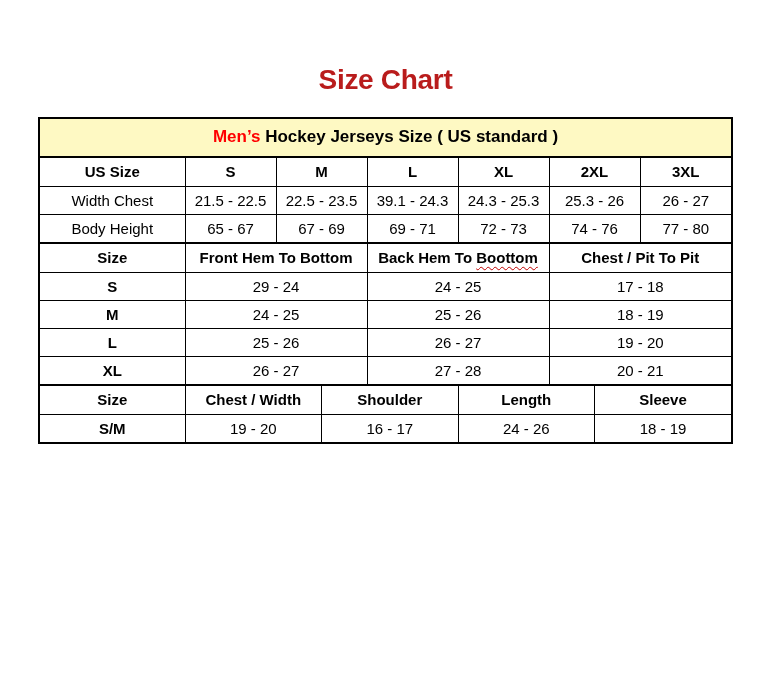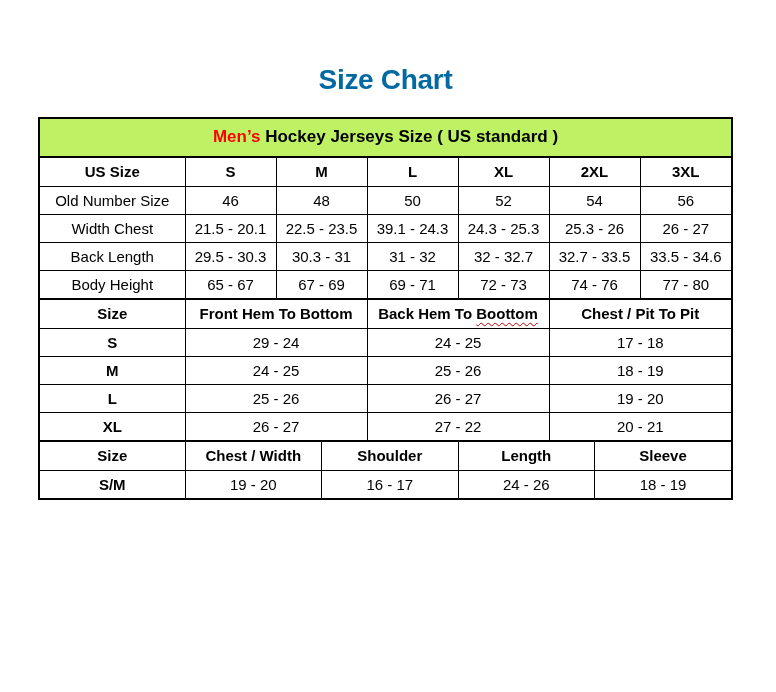--- a/index.html
+++ b/index.html
@@ -11,33 +11,33 @@
     color: #000000;
     font-family: "Liberation Sans", sans-serif;
     overflow: hidden;
   }
   .content { width: 695px; margin-left: 38px; }
 
   .title {
     margin: 0;
     padding-top: 64px;
     text-align: center;
-    color: #0369a1;
+    color: #b91c1c;
     font-size: 28px;
     font-weight: 700;
     letter-spacing: -0.3px;
   }
 
   .chart { margin-top: 21px; }
 
   .sec { border: 2.4px solid #000; }
   .sec + .sec { border-top: none; }
 
   .band {
-    background: #bef264;
+    background: #fef9c3;
     border-bottom: 2.4px solid #000;
     text-align: center;
     font-size: 17px;
     font-weight: 700;
     padding: 8px 0 9px 0;
     white-space: pre-wrap;
   }
   .hl { color: #ff0000; }
 
   table.grid {
@@ -101,45 +101,27 @@
             <th>S</th>
             <th>M</th>
             <th>L</th>
             <th>XL</th>
             <th>2XL</th>
             <th>3XL</th>
           </tr>
         </thead>
         <tbody>
           <tr>
-            <td class="rl">Old Number Size</td>
-            <td>46</td>
-            <td>48</td>
-            <td>50</td>
-            <td>52</td>
-            <td>54</td>
-            <td>56</td>
-          </tr>
-          <tr>
             <td class="rl">Width Chest</td>
-            <td>21.5 - 20.1</td>
+            <td>21.5 - 22.5</td>
             <td>22.5 - 23.5</td>
             <td>39.1 - 24.3</td>
             <td>24.3 - 25.3</td>
             <td>25.3 - 26</td>
             <td>26 - 27</td>
-          </tr>
-          <tr>
-            <td class="rl">Back Length</td>
-            <td>29.5 - 30.3</td>
-            <td>30.3 - 31</td>
-            <td>31 - 32</td>
-            <td>32 - 32.7</td>
-            <td>32.7 - 33.5</td>
-            <td>33.5 - 34.6</td>
           </tr>
           <tr>
             <td class="rl">Body Height</td>
             <td>65 - 67</td>
             <td>67 - 69</td>
             <td>69 - 71</td>
             <td>72 - 73</td>
             <td>74 - 76</td>
             <td>77 - 80</td>
           </tr>
@@ -178,21 +160,21 @@
           </tr>
           <tr>
             <td class="rl">L</td>
             <td>25 - 26</td>
             <td>26 - 27</td>
             <td>19 - 20</td>
           </tr>
           <tr>
             <td class="rl">XL</td>
             <td>26 - 27</td>
-            <td>27 - 22</td>
+            <td>27 - 28</td>
             <td>20 - 21</td>
           </tr>
         </tbody>
       </table>
     </section>
 
     <section class="sec youth">
       <table class="grid">
         <colgroup>
             <col class="label-col">

